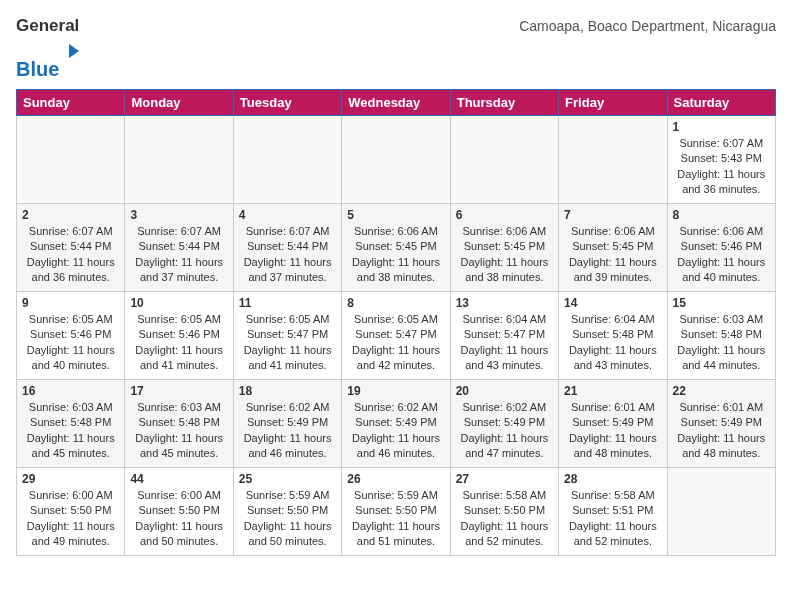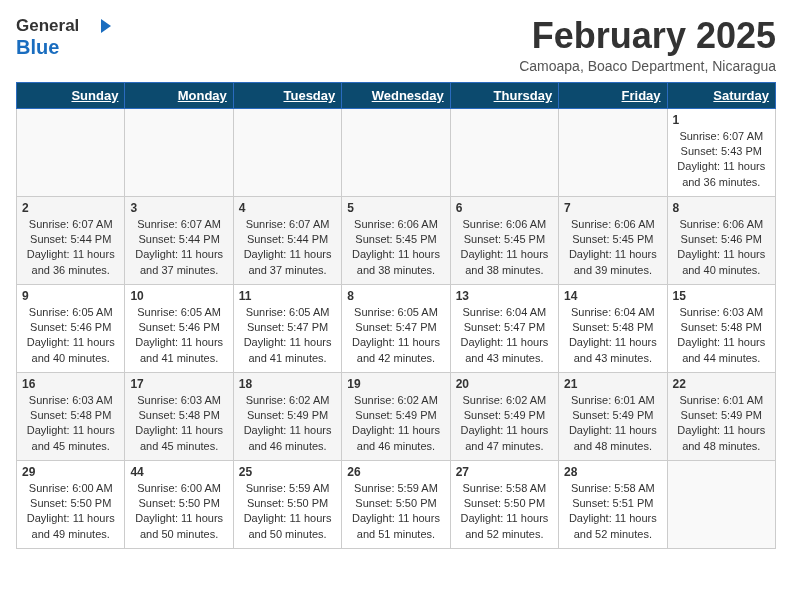--- a/index.html
+++ b/index.html
@@ -34,27 +34,26 @@
       font-size: 14px;
       color: #555;
       margin-top: 2px;
     }
     .calendar {
       width: 100%;
       border-collapse: collapse;
       border: 1px solid #ccc;
     }
     .calendar th {
-      background-color: #0c4a6e;
+      background-color: #be185d;
       color: #fff;
-      text-align: right;
+      text-align: left;
       padding: 5px 6px;
       font-size: 13px;
       border: 1px solid #2a6bbf;
-      text-decoration: underline;
     }
     .calendar td {
       vertical-align: top;
       border: 1px solid #ccc;
       padding: 4px 5px;
       width: calc(100% / 7);
       height: 88px;
       font-size: 10.5px;
       color: #333;
       background: #fff;
@@ -72,22 +71,23 @@
       font-size: 11px;
       line-height: 1.4;
       color: #333;
       text-align: center;
     }
     .empty-cell {
       background: #f9f9f9 !important;
     }
     .logo-wrapper {
       display: flex;
-      align-items: center;
-      gap: 20px;
+      align-items: flex-end;
+      gap: 8px;
+      flex-direction: column;
     }
     .logo-general {
       font-size: 17px;
       font-weight: bold;
       color: #333;
     }
     .logo-blue {
       font-size: 20px;
       font-weight: bold;
       color: #1a6dbf;
@@ -110,21 +110,20 @@
   <div class="logo">
     <div class="logo-wrapper">
       <span class="logo-general">General</span>
       <span class="logo-triangle"></span>
     </div>
     <div>
       <span class="logo-blue">Blue</span>
     </div>
   </div>
   <div class="title-block">
-    <div class="month-year">February 2025</div>
     <div class="location">Camoapa, Boaco Department, Nicaragua</div>
   </div>
 </div>
 
 <table class="calendar">
   <thead>
     <tr>
 
     <th>Sunday</th>
         <th>Monday</th>

